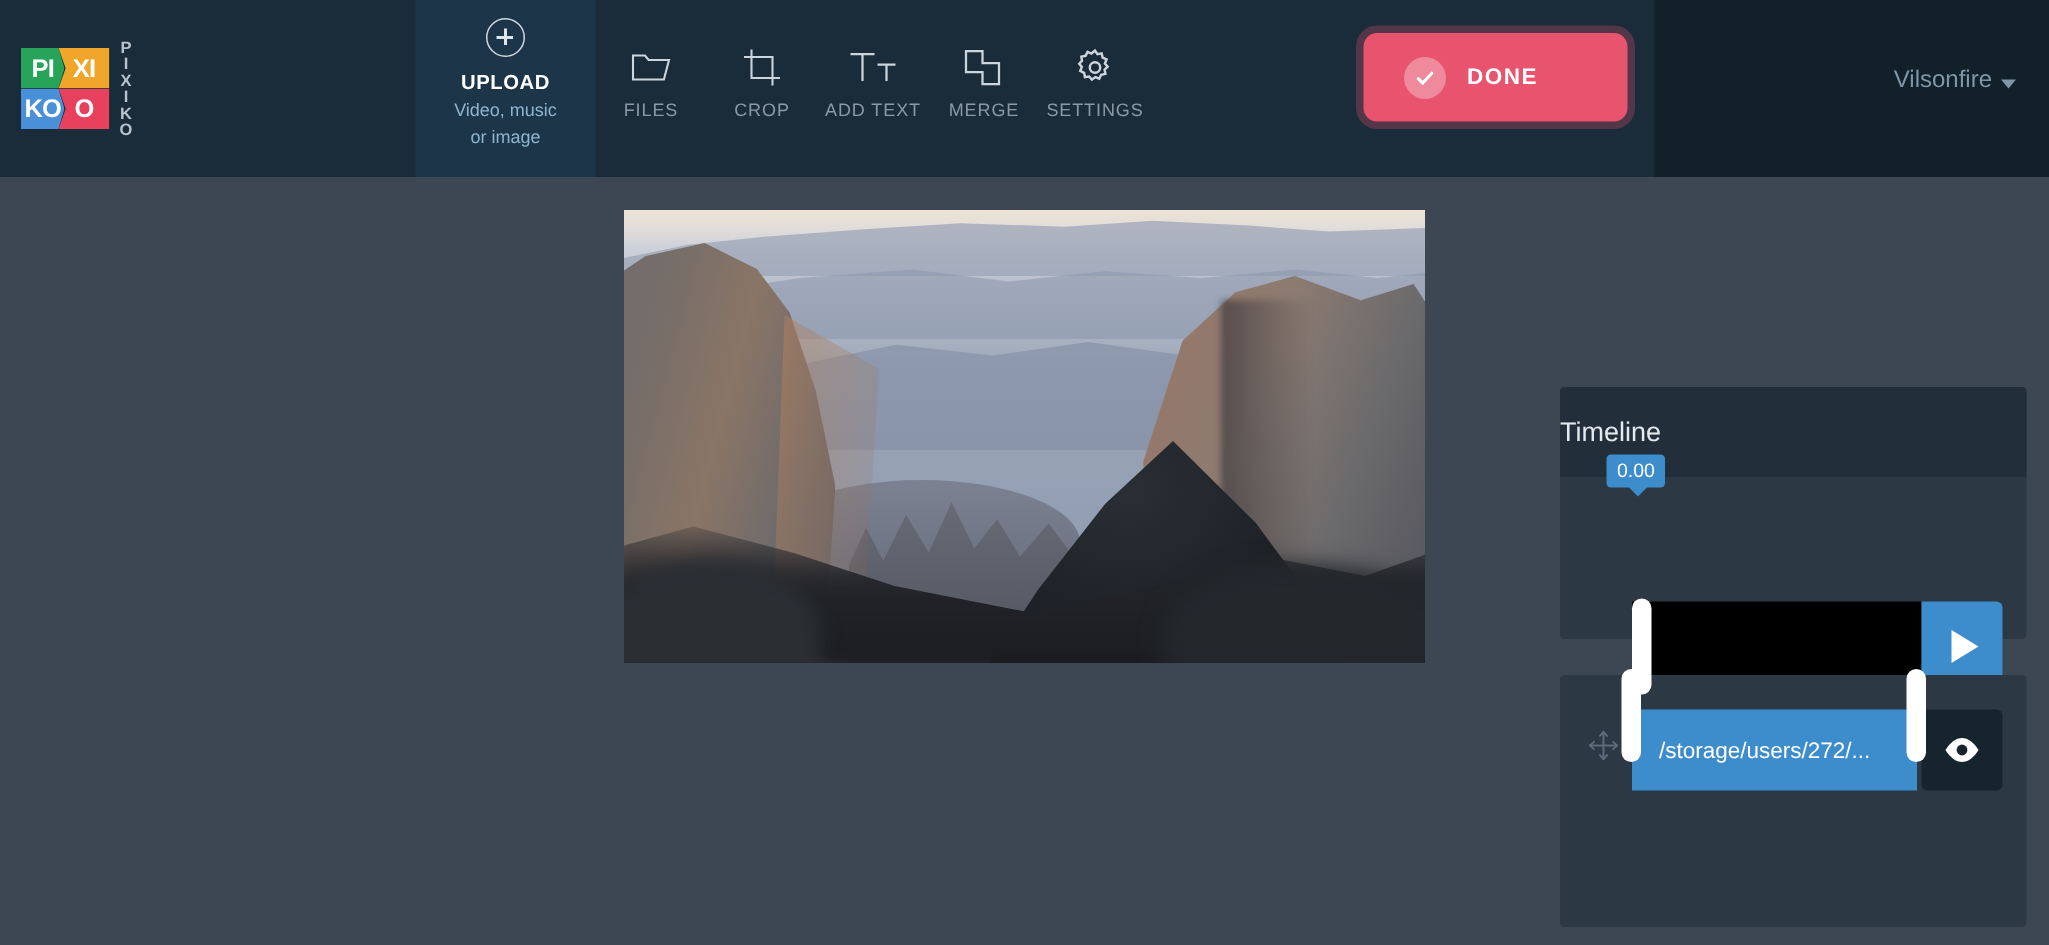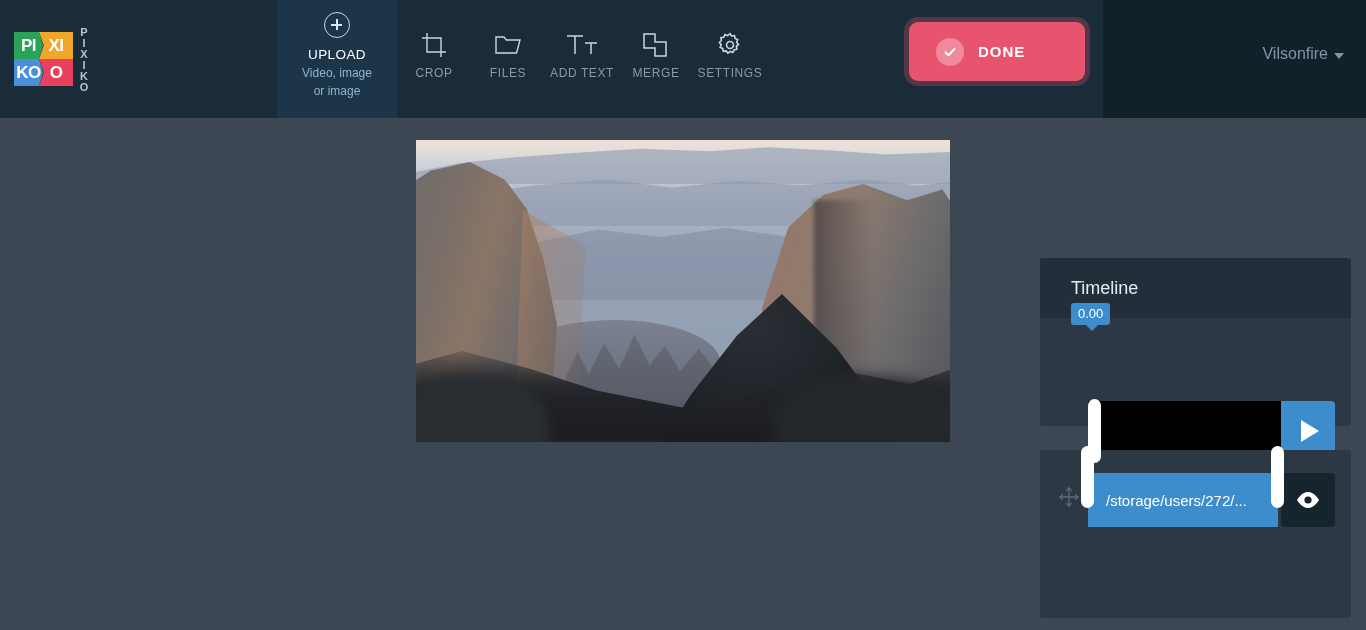--- a/index.html
+++ b/index.html
@@ -50,21 +50,21 @@
   }
   .plus-circle {
     width: 26px; height: 26px; border: 1.6px solid #cfd8de; border-radius: 50%;
     margin: 2px auto 0; position: relative;
   }
   .plus-circle:before, .plus-circle:after {
     content: ""; position: absolute; background: #dde4ea;
   }
   .plus-circle:before { left: 6px; top: 11.2px; width: 11px; height: 1.6px; }
   .plus-circle:after  { top: 6px; left: 11.2px; height: 11px; width: 1.6px; }
-  .upload-title { color: #ffffff; font-weight: normal; font-size: 13.5px; letter-spacing: 0.4px; margin-top: 9px; }
+  .upload-title { color: #ffffff; font-weight: bold; font-size: 13.5px; letter-spacing: 0.4px; margin-top: 9px; }
   .upload-sub { color: #8fb4ce; font-size: 12px; line-height: 18px; margin-top: 2px; }
 
   .tools { position: absolute; left: 397px; top: 0; height: 118px; display: flex; }
   .tool {
     width: 74px; padding-top: 28px; text-align: center; cursor: pointer;
     color: #8c99a4;
   }
   .tool .ticon { height: 34px; display: flex; align-items: center; justify-content: center; }
   .tool .tlabel { font-size: 12px; letter-spacing: 0.6px; margin-top: 4px; }
 
@@ -167,21 +167,21 @@
 
   
   .panel {
     position: absolute; left: 1040px; width: 311px;
     background: #2d3845; border-radius: 3px;
   }
   .panel-timeline { top: 140px; height: 168px; }
   .panel-objects  { top: 332px; height: 168px; }
   .panel-head {
     height: 60px; background: #232e3b; border-radius: 3px 3px 0 0;
-    display: flex; align-items: center; padding-left: 31px;
+    display: flex; align-items: center; 
     position: relative; z-index: 1;
   }
   .panel-title { color: #e4e9ee; font-size: 18px; }
   .panel-body { position: relative; height: 108px; }
 
   .time-badge {
     position: absolute; left: 31px; top: -15px; background: #3d8ccc; color: #fff;
     font-size: 13px; padding: 3px 7px 4px; border-radius: 3px; z-index: 3;
   }
   .time-badge:after {
@@ -244,42 +244,42 @@
       <div class="logo-cell lc-ko">KO</div>
       <div class="logo-cell lc-o">O</div>
     </div>
     <div class="logo-vert">PIXIKO</div>
   </div>
 
   <div class="upload-panel">
     <div class="plus-circle"></div>
     <div class="upload-title">UPLOAD</div>
     <div class="upload-sub">
-      <span>Video, image</span><br>
+      <span>Video, music</span><br>
       <span>or image</span>
     </div>
   </div>
 
   <div class="tools">
+    <div class="tool">
+      <div class="ticon">
+        <svg width="28" height="24" viewBox="0 0 28 24" fill="none" stroke="#cdd5dc" stroke-width="1.4">
+          <path d="M2 20V4h8l2.4 3H26l-3.4 13z"></path>
+        </svg>
+      </div>
+      <div class="tlabel">FILES</div>
+    </div>
     <div class="tool">
       <div class="ticon">
         <svg width="26" height="26" viewBox="0 0 26 26" fill="none" stroke="#cdd5dc" stroke-width="1.4">
           <path d="M6 1v19h19"></path>
             <path d="M1 6h19v19"></path>
         </svg>
       </div>
       <div class="tlabel">CROP</div>
-    </div>
-    <div class="tool">
-      <div class="ticon">
-        <svg width="28" height="24" viewBox="0 0 28 24" fill="none" stroke="#cdd5dc" stroke-width="1.4">
-          <path d="M2 20V4h8l2.4 3H26l-3.4 13z"></path>
-        </svg>
-      </div>
-      <div class="tlabel">FILES</div>
     </div>
     <div class="tool">
       <div class="ticon">
         <svg width="34" height="24" viewBox="0 0 34 24" fill="none" stroke="#cdd5dc" stroke-width="1.5">
           <path d="M2 3h16M10 3v18"></path>
             <path d="M20 10h12M26 10v11"></path>
         </svg>
       </div>
       <div class="tlabel">ADD TEXT</div>
     </div>

